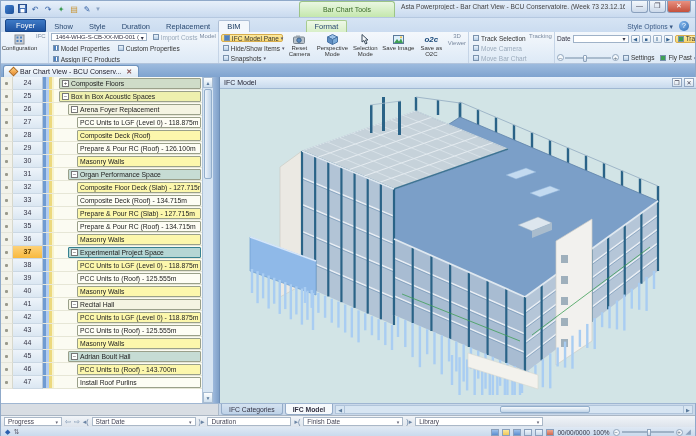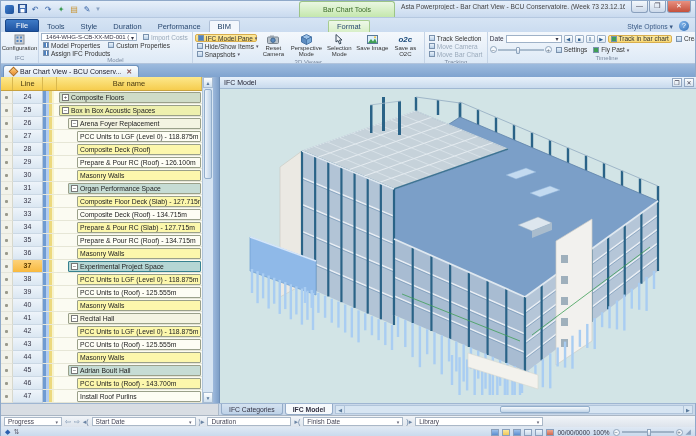--- a/index.html
+++ b/index.html
@@ -24,30 +24,30 @@
   .wb { width:17px; height:12px; border:1px solid #8aa0bd; border-top:none; background:linear-gradient(#f4f8fc,#ccd9ea);
         border-radius:0 0 3px 3px; font-size:7px; line-height:10px; text-align:center; color:#445; margin-left:1px;}
   .wb.close { background:linear-gradient(#e89080,#c4503c); color:#fff; width:24px; }
 
   
   .tabrow { height:14px; flex:0 0 14px; background:linear-gradient(#d6e4f4,#cbdcf0); display:flex;
             align-items:flex-end; padding-left:4px; position:relative; }
   .rtab { padding:1px 8px 1px 8px; font-size:7.5px; color:#2b4a72; border-radius:2px 2px 0 0; cursor:default;}
   .rtab.file { background:linear-gradient(#3e7ac6,#1f54a2); color:#fff; border:1px solid #1a4788; padding:1px 10px;}
   .rtab.active { background:#f3f7fc; border:1px solid #aebfd6; border-bottom:none; color:#1a3a60;}
-  .rtab.format { margin-left:88px; background:linear-gradient(#eef8e8,#d8efc8); border:1px solid #a8cc90; border-bottom:none;}
+  .rtab.format { margin-left:56px; background:linear-gradient(#eef8e8,#d8efc8); border:1px solid #a8cc90; border-bottom:none;}
   .styleopts { position:absolute; right:22px; bottom:1px; font-size:6.8px; color:#3a5a86;}
   .helpdot { position:absolute; right:6px; bottom:1px; width:10px; height:10px; border-radius:50%;
              background:radial-gradient(circle at 35% 30%,#7fb4ea,#2f6cb4); color:#fff; font-size:7px;
              line-height:10px; text-align:center; }
 
   
   .ribbon { height:32px; flex:0 0 32px; background:linear-gradient(#f4f8fc,#dde9f6);
             border-bottom:1px solid #b2c4dc; display:flex; overflow:hidden;}
-  .rgroup { display:flex; flex-direction:column; border-right:1px solid #c5d4e6; padding:1px 2px 0 2px; }
+  .rgroup { display:flex; flex-direction:row; border-right:1px solid #c5d4e6; padding:1px 2px 0 2px; }
   .rgc { flex:1; display:flex; align-items:stretch; }
   .rglabel { flex:0 0 8px; text-align:center; font-size:6px; color:#7a8aa0; line-height:7px;}
   .bigbtn { width:33px; display:flex; flex-direction:column; align-items:center; justify-content:flex-start;
             font-size:6px; line-height:6px; text-align:center; color:#333; padding-top:1px; border-radius:2px; cursor:default;}
   .bigbtn .bico { height:11px; display:flex; align-items:center; }
   .smallcol { display:flex; flex-direction:column; justify-content:space-between; padding:1px 0;}
   .ri { display:flex; align-items:center; gap:2px; font-size:6.5px; height:8px; padding:0 2px; white-space:nowrap; color:#333;}
   .ri.dis { color:#9aaabb; }
   .ri .ic { width:6px; height:6px; flex:0 0 6px; border:1px solid #7a92ae; background:linear-gradient(#eaf2fa,#b8d0e8); }
   .ri .ic.grid{ background:repeating-linear-gradient(90deg,#4f82c0 0 2px,#fff 2px 3px); }
@@ -169,25 +169,25 @@
     <div class="ctx-group">Bar Chart Tools</div>
     <div class="wtitle">Asta Powerproject - Bar Chart View - BCU Conservatoire. (Week 73 23.12.16 BCU Conservatoire Master Programme Progressed new 1.pp)</div>
     <div class="winbtns">
       <span class="wb">—</span>
       <span class="wb">❐</span>
       <span class="wb close">✕</span>
     </div>
   </div>
 
   <div class="tabrow">
-    <span class="rtab file">File</span>
-    <span class="rtab">Tools</span>
+    <span class="rtab file">Foyer</span>
+    <span class="rtab">Show</span>
     <span class="rtab">Style</span>
     <span class="rtab">Duration</span>
-    <span class="rtab">Performance</span>
+    <span class="rtab">Replacement</span>
     <span class="rtab active">BIM</span>
     <span class="rtab format">Format</span>
     <span class="styleopts"><span>Style Options</span> ▾</span>
     <span class="helpdot">?</span>
   </div>
 
   <div class="ribbon">
     <div class="rgroup">
       <div class="rgc">
         <div class="bigbtn">
@@ -372,26 +372,20 @@
   <div class="doctabs">
     <span class="dtab">
       <span class="diamond"></span>
       <span>Bar Chart View - BCU Conserv...</span>
       <span class="x">✕</span>
     </span>
   </div>
 
   <div class="main">
     <div class="lefttable">
-      <div class="thead">
-        <div class="h-marker"></div>
-        <div class="h-line">Line</div>
-        <div class="h-stripes"></div>
-        <div class="h-name">Bar name</div>
-      </div>
       <div style="display:flex; flex-direction:column; flex:1;">
           <div class="trow">
             <div class="c-marker">
               <span class="mdot"></span>
             </div>
             <div class="c-line">24</div>
             <div class="c-stripes"></div>
             <div class="c-name">
               <div class="band b-green" style="margin-left: 2px;">
                 <span class="exp">+</span>

